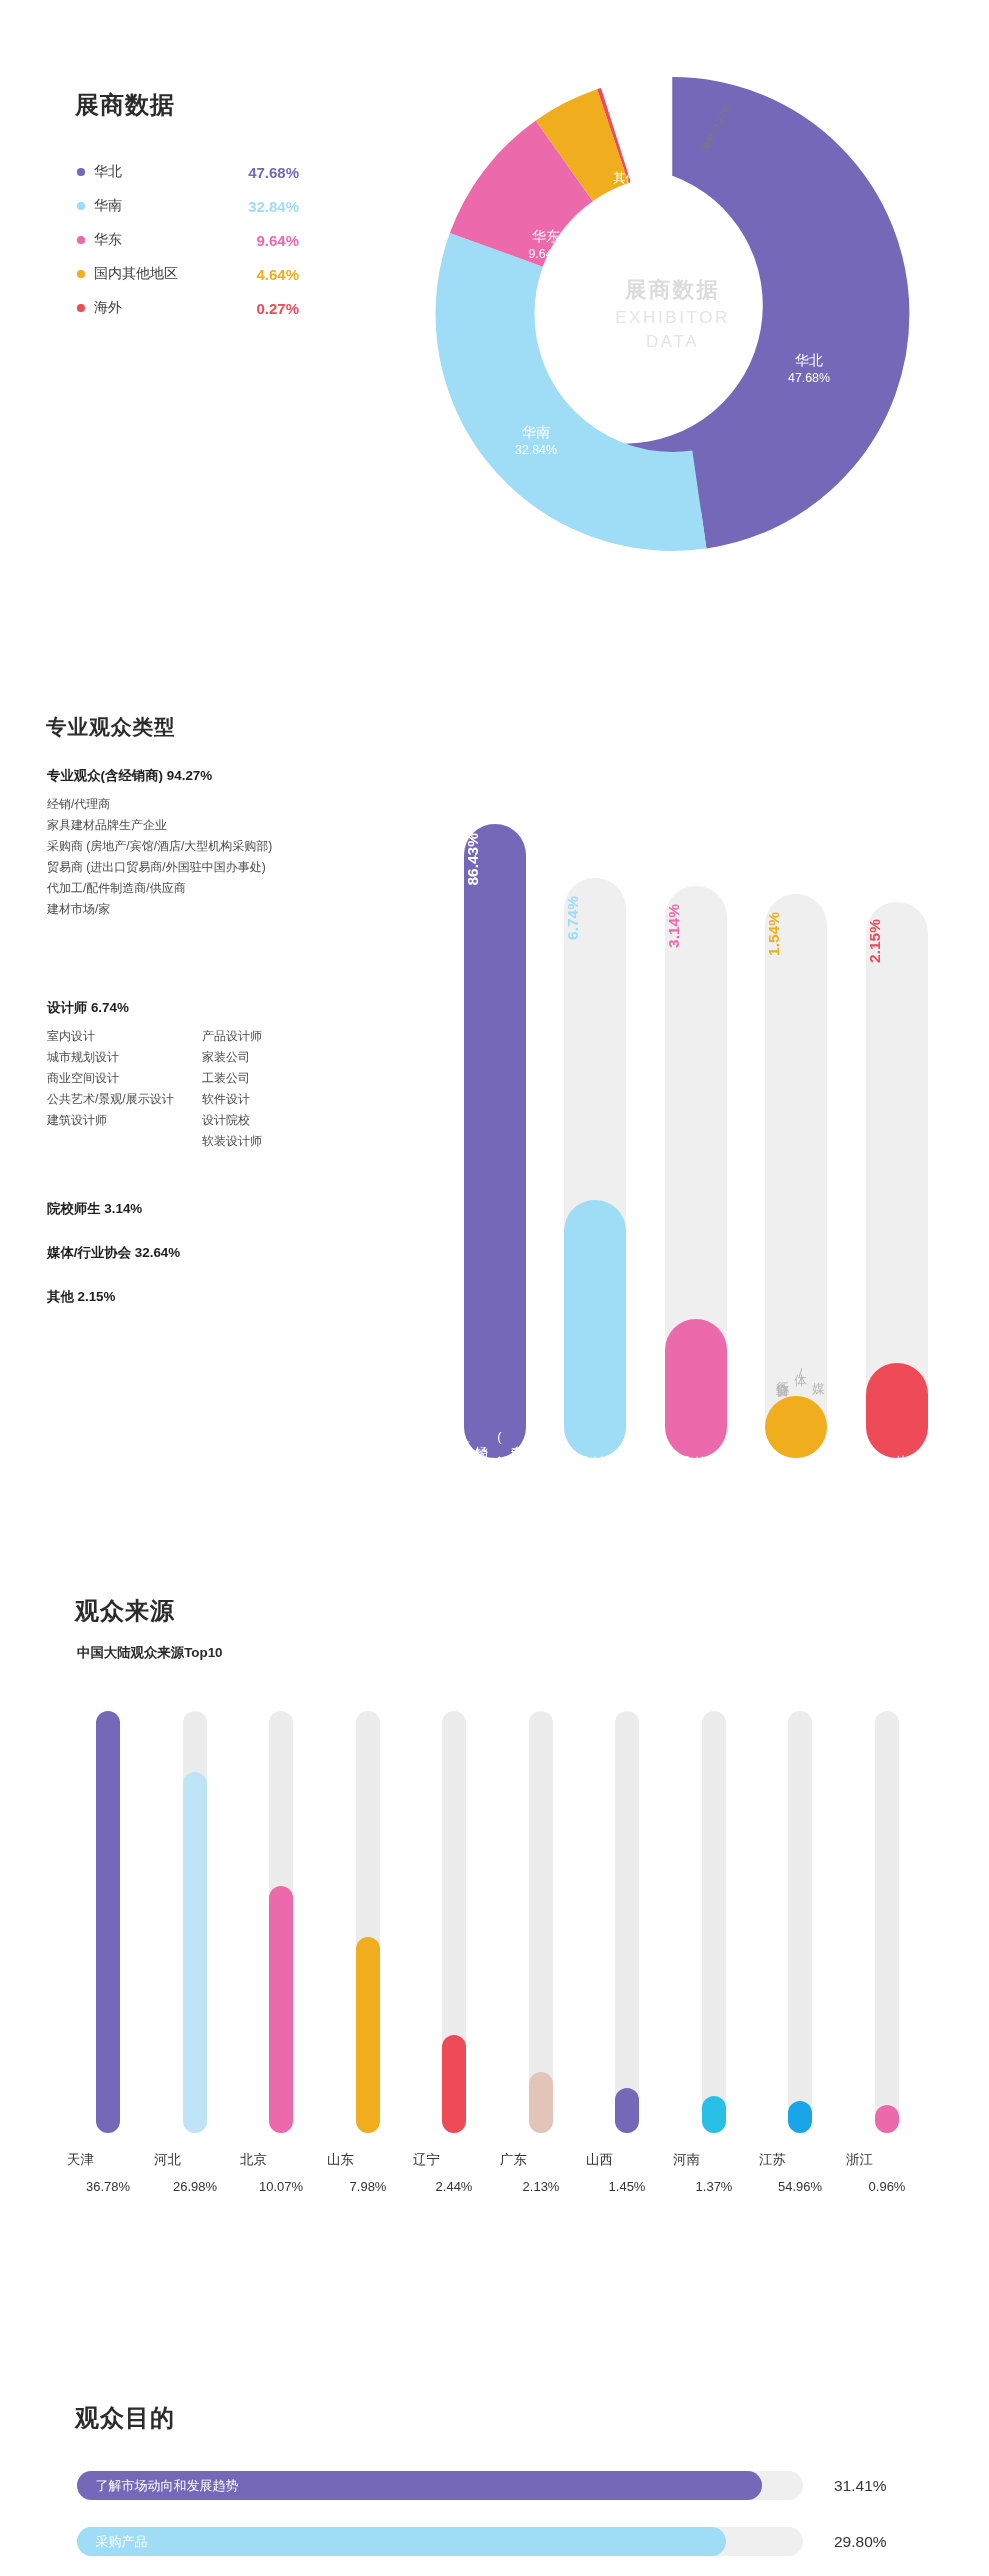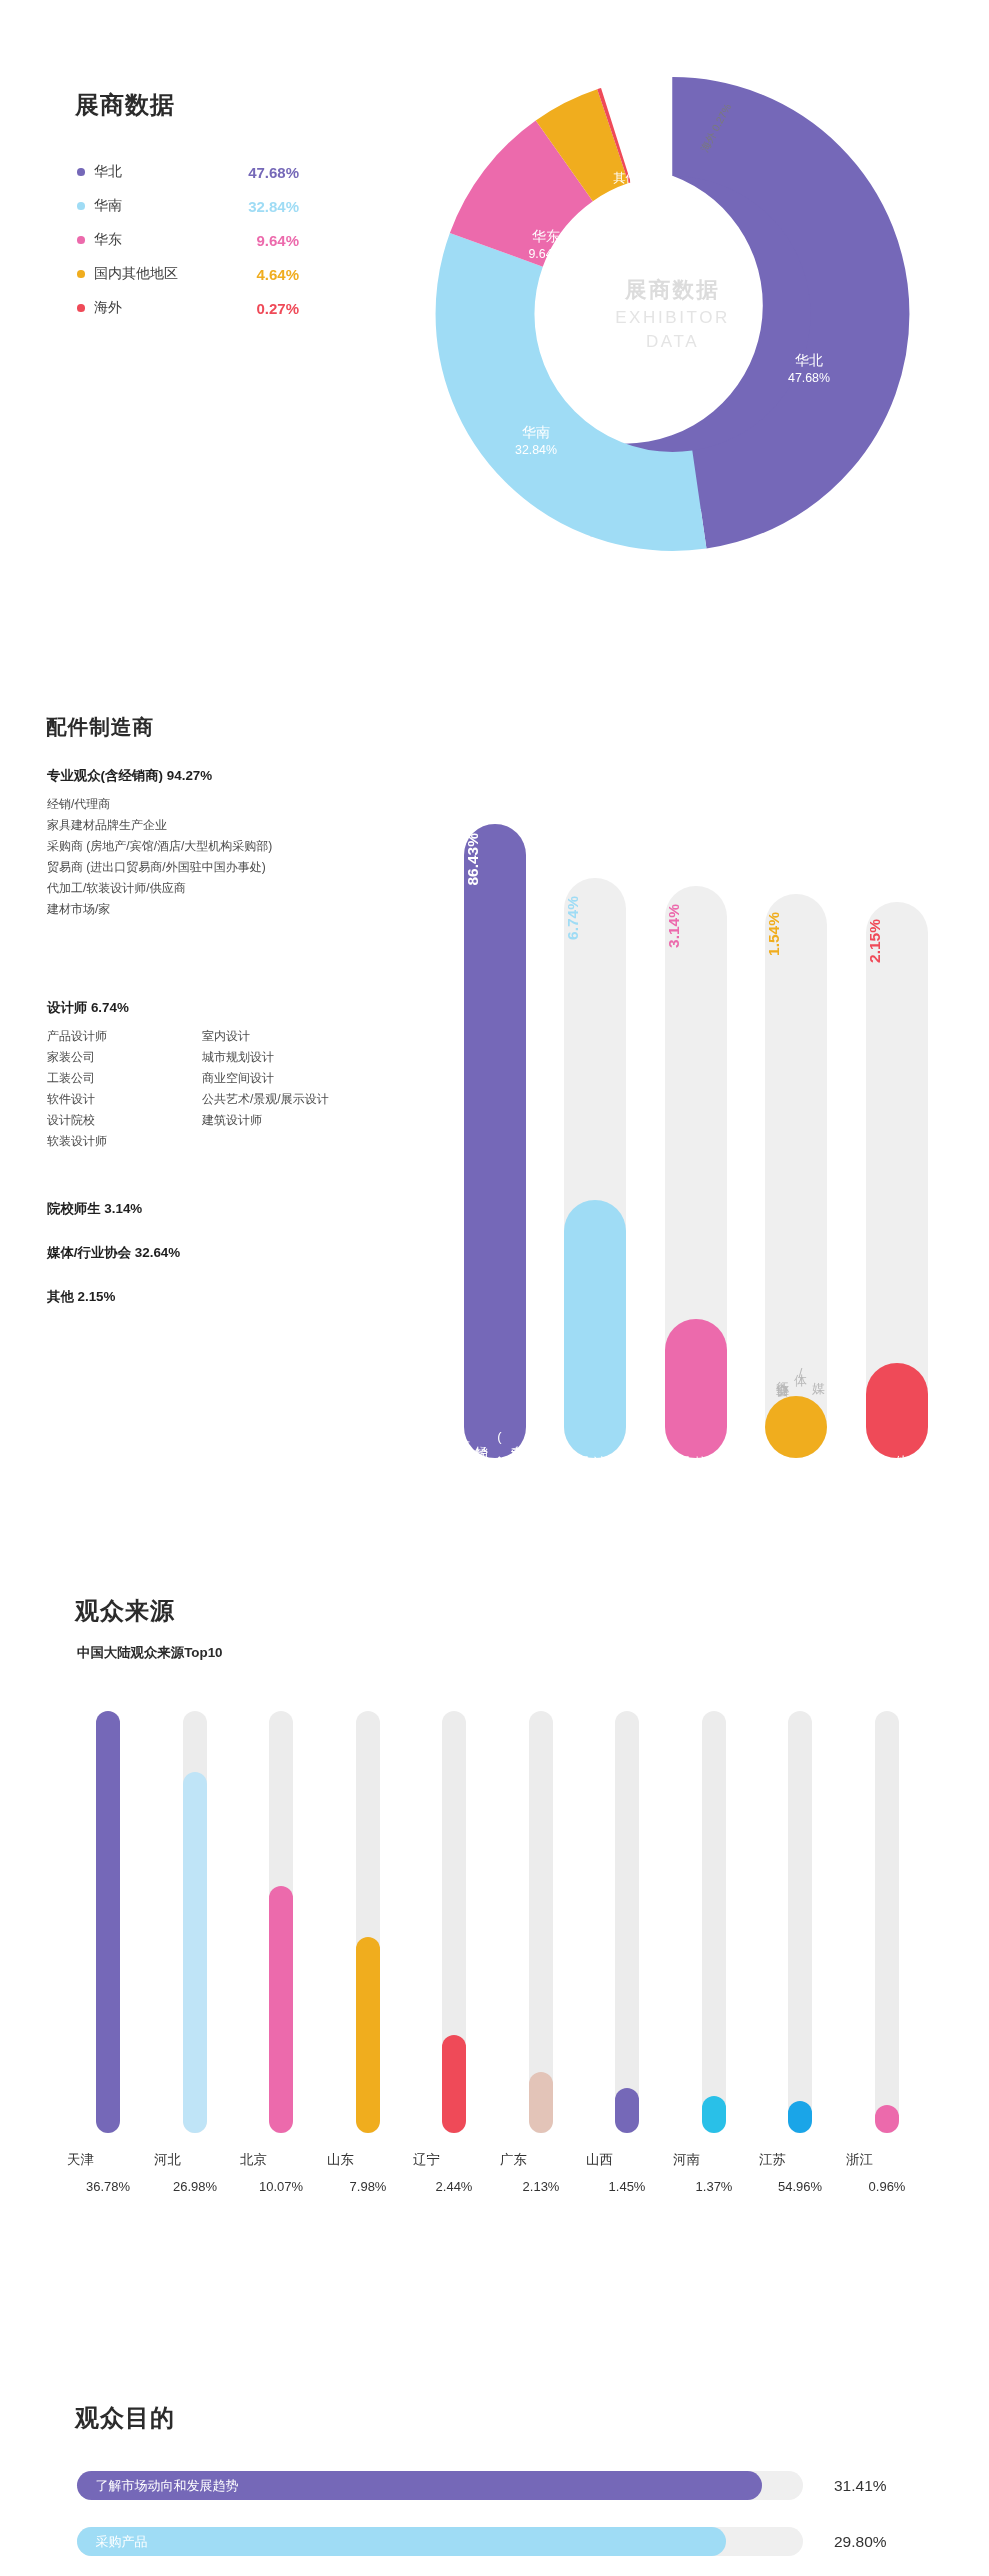--- a/index.html
+++ b/index.html
@@ -212,52 +212,52 @@
       <div class="n" style="font-size:12.4px;">国内<br>其他地区</div>
       <div class="v">4.64%</div>
     </div>
     <div class="slice-out" style="left:263px; top:80px; width:93px; transform:rotate(-62deg);">
       <span>海外 0.27%</span>
     </div>
   </div>
 </section>
 
 <section class="section" id="sec-types">
-  <h2 class="sec-title" style="font-size:20.6px;">配件制造商</h2>
+  <h2 class="sec-title" style="font-size:20.6px;">专业观众类型</h2>
 
   <div class="type-block" style="top:82px;">
     <div class="type-head">专业观众(含经销商) 94.27%</div>
     <div class="type-list">
       <div>经销/代理商</div>
       <div>家具建材品牌生产企业</div>
       <div>采购商 (房地产/宾馆/酒店/大型机构采购部)</div>
       <div>贸易商 (进出口贸易商/外国驻中国办事处)</div>
-      <div>代加工/软装设计师/供应商</div>
+      <div>代加工/配件制造商/供应商</div>
       <div>建材市场/家</div>
     </div>
   </div>
 
   <div class="type-block" style="top:314px;">
     <div class="type-head">设计师 6.74%</div>
     <div class="type-cols">
+      <div class="col type-list">
+        <div>室内设计</div>
+        <div>城市规划设计</div>
+        <div>商业空间设计</div>
+        <div>公共艺术/景观/展示设计</div>
+        <div>建筑设计师</div>
+      </div>
       <div class="col type-list">
         <div>产品设计师</div>
         <div>家装公司</div>
         <div>工装公司</div>
         <div>软件设计</div>
         <div>设计院校</div>
         <div>软装设计师</div>
       </div>
-      <div class="col type-list">
-        <div>室内设计</div>
-        <div>城市规划设计</div>
-        <div>商业空间设计</div>
-        <div>公共艺术/景观/展示设计</div>
-        <div>建筑设计师</div>
-      </div>
     </div>
   </div>
 
   <div class="type-block" style="top:515px;">
     <div class="type-head">院校师生 3.14%</div>
   </div>
   <div class="type-block" style="top:559px;">
     <div class="type-head">媒体/行业协会 32.64%</div>
   </div>
   <div class="type-block" style="top:603px;">

